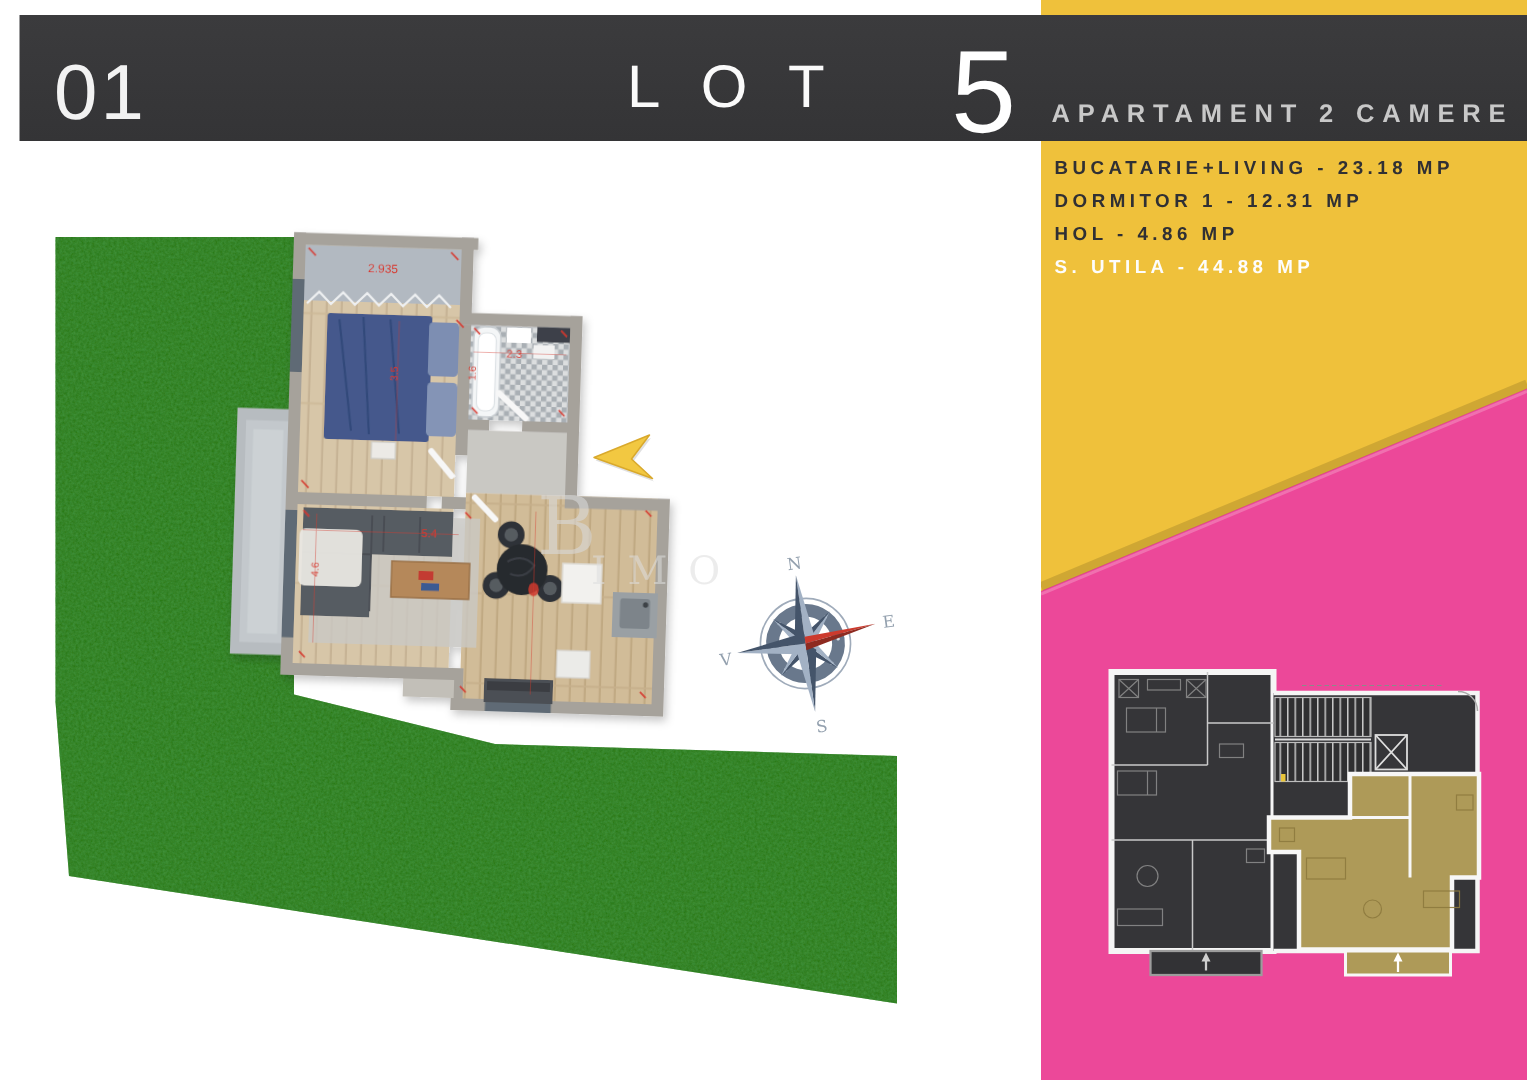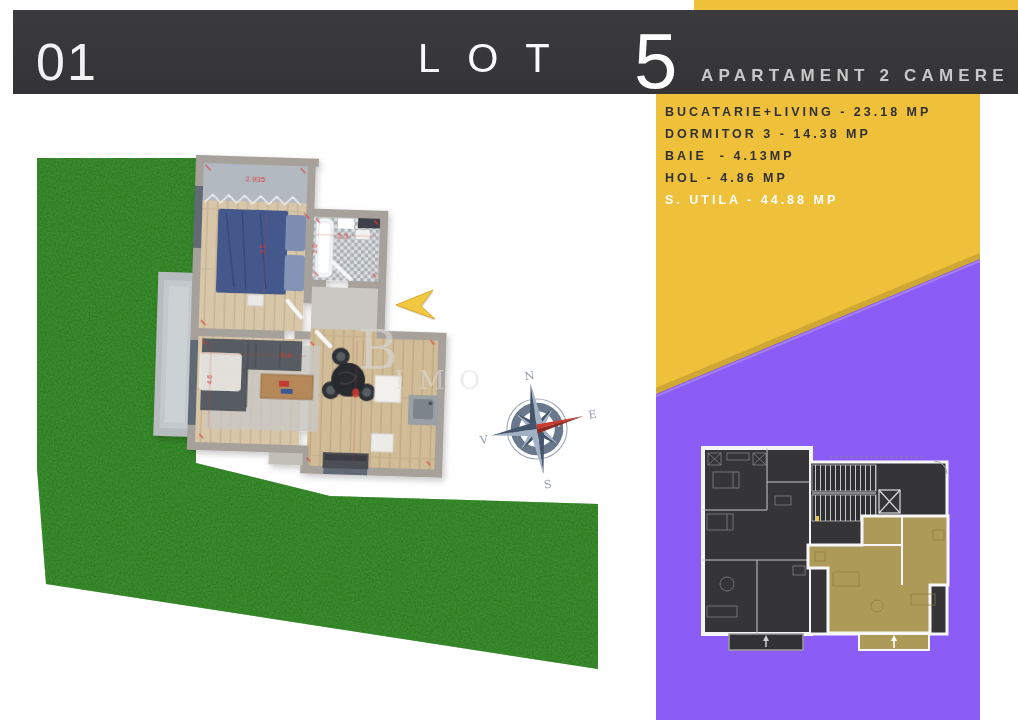--- a/index.html
+++ b/index.html
@@ -9,21 +9,21 @@
   .banner{position:absolute;left:13px;top:10px;width:1005px;height:84px;
           background:linear-gradient(180deg,#3b3b3d 0%,#343436 100%);}
   .page-number{position:absolute;left:22px;top:36px;font-size:52px;line-height:1;
                letter-spacing:2px;color:#f2f2f2;margin-left:14px;}
   .lot-label{position:absolute;left:418px;top:38px;font-size:40px;line-height:1;
              letter-spacing:27px;color:#fafafa;}
   .lot-number{position:absolute;left:634px;top:22px;font-size:78px;line-height:1;color:#ffffff;}
   .subtitle{position:absolute;left:701px;top:66px;font-size:17px;font-weight:700;
             letter-spacing:5.2px;color:#c8c8c8;white-space:pre;text-align:center;}
   .top-strip{position:absolute;left:694px;top:0;width:324px;height:10px;background:#EFC13B;}
-  .panel{position:absolute;left:656px;top:94px;width:324px;height:626px;background:#8b5cf6;}
+  .panel{position:absolute;left:694px;top:94px;width:324px;height:626px;background:#ec4899;}
   .panel-yellow{position:absolute;left:0;top:0;width:324px;height:302px;background:#EFC13B;
                 clip-path:polygon(0 0,324px 0,324px 165px,0 300px);}
   .panel-bevel{position:absolute;left:0;top:0;width:324px;height:320px;pointer-events:none;}
   .room-list{position:absolute;left:9px;top:7px;width:312px;}
   .room-line{white-space:pre;font-size:12.5px;font-weight:700;letter-spacing:3px;
              color:#303034;height:22px;line-height:22px;}
   .room-line.light{color:#fdfdfd;}
   .miniplan{position:absolute;left:39px;top:350px;width:262px;height:218px;}
 </style>
 </head>
@@ -235,22 +235,21 @@
   <div class="top-strip"></div>
 
   <div class="panel">
     <div class="panel-yellow"></div>
     <svg class="panel-bevel" viewBox="0 0 324 320">
       <line x1="0" y1="297" x2="324" y2="162" stroke="#000000" stroke-width="6" opacity="0.13"></line>
       <line x1="0" y1="302" x2="324" y2="167" stroke="#ffffff" stroke-width="2" opacity="0.22"></line>
     </svg>
     <div class="room-list">
       <div class="room-line">BUCATARIE+LIVING - 23.18 MP</div>
-      <div class="room-line">DORMITOR 3 - 14.38 MP</div>
-      <div class="room-line">BAIE  - 4.13MP</div>
+      <div class="room-line">DORMITOR 1 - 12.31 MP</div>
       <div class="room-line">HOL - 4.86 MP</div>
       <div class="room-line light">S. UTILA - 44.88 MP</div>
     </div>
 
     <svg class="miniplan" viewBox="0 0 262 218">
       <defs>
         <pattern id="treads" width="5" height="4" patternUnits="userSpaceOnUse">
           <rect width="5" height="4" fill="#2f2f31"></rect>
             <rect width="1" height="4" fill="#c8c8c8"></rect>
         </pattern>

